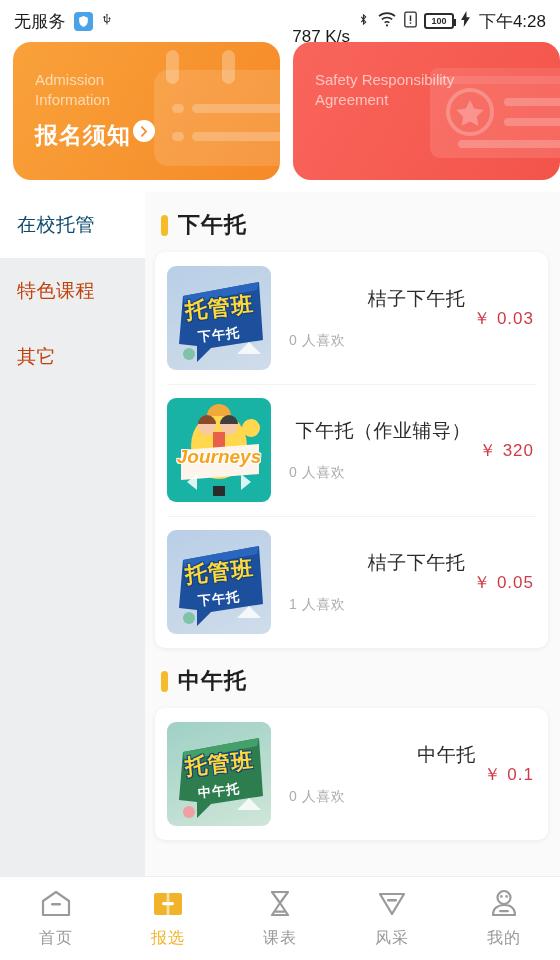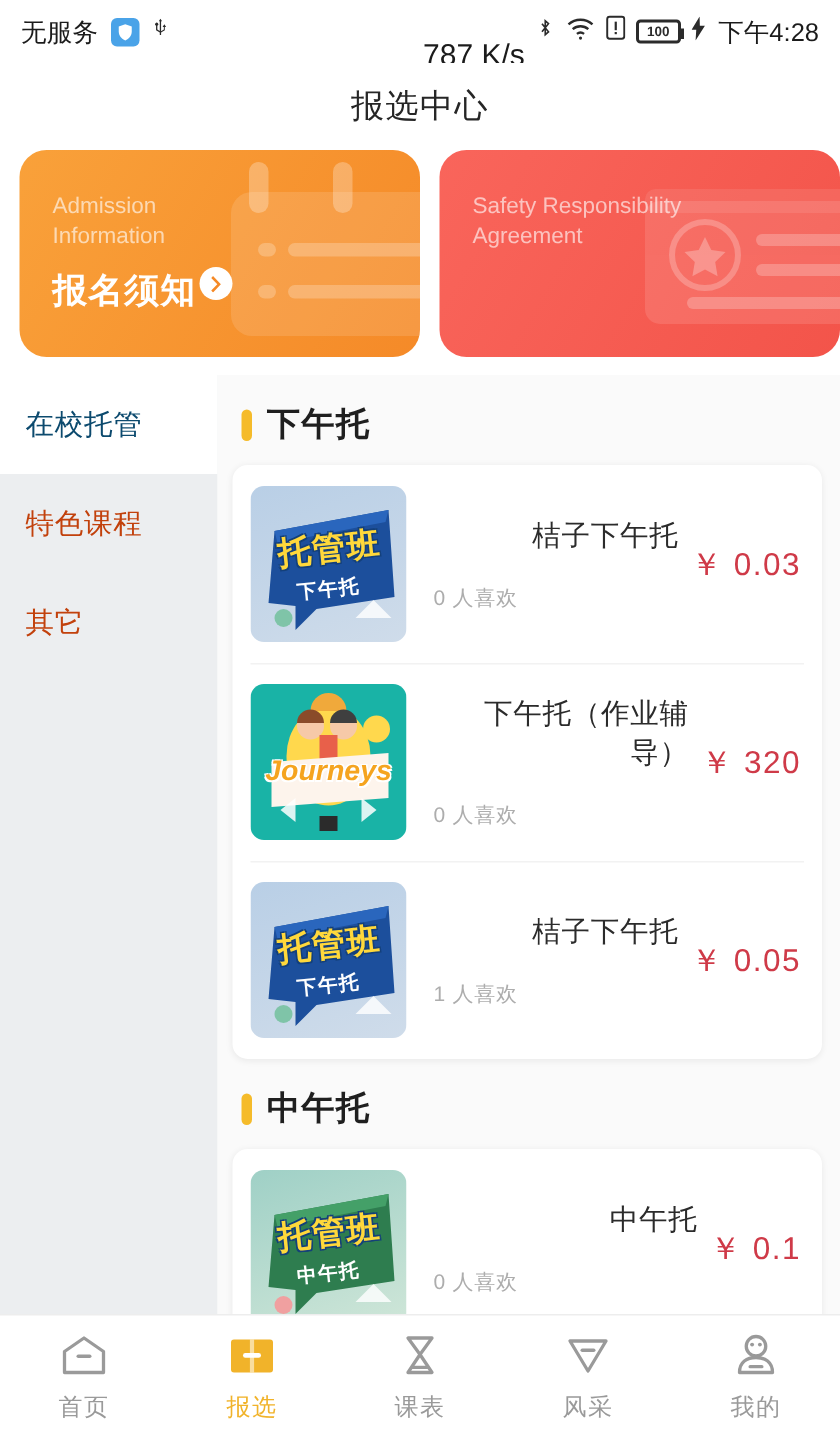--- a/index.html
+++ b/index.html
@@ -12,21 +12,21 @@
 
   
   .statusbar {
     height:42px; flex:0 0 42px; background:#ffffff;
     display:flex; align-items:center; justify-content:space-between;
     padding:0 14px; color:#1b1b1b;
   }
   .sb-left { display:flex; align-items:center; gap:8px; }
   .sb-right { display:flex; align-items:center; gap:7px; }
   .sb-text { font-size:17px; letter-spacing:.2px; }
-  .sb-speed { font-size:20px;margin-top:32px; }
+  .sb-speed { font-size:17px;margin-top:32px; }
   .sb-time { font-size:17px; margin-left:2px; }
   .shield-ico {
     width:19px; height:19px; border-radius:4px; background:#4aa3e8;
     display:inline-flex; align-items:center; justify-content:center;
   }
   .shield-ico svg { display:block; }
   .batt {
     width:30px; height:16px; border:2px solid #2b2b2b; border-radius:3px;
     display:inline-flex; align-items:center; justify-content:center;
     font-size:9px; font-weight:bold; position:relative; color:#2b2b2b;
@@ -71,21 +71,21 @@
 
   .card { background:#ffffff; border-radius:10px; box-shadow:0 1px 5px rgba(0,0,0,.07); overflow:hidden; }
   .row { display:flex; align-items:center; padding:14px 14px 14px 12px; position:relative; }
   .row + .row:before {
     content:""; position:absolute; left:12px; right:12px; top:0; height:1px; background:#f2f2f2;
   }
   .thumb { width:104px; height:104px; border-radius:9px; flex:0 0 104px; position:relative; overflow:hidden; }
   .row-mid { flex:1 1 auto; padding:0 8px 0 18px; }
   .row-title { font-size:19px; color:#2b2b2b; letter-spacing:.5px;text-align:right; }
   .row-sub { font-size:14px; color:#adadad; margin-top:20px; letter-spacing:.5px; }
-  .row-price { font-size:21px; color:#cf3a48; white-space:nowrap; letter-spacing:1px; }
+  .row-price { font-size:17px; color:#cf3a48; white-space:nowrap; letter-spacing:1px; }
 
   
   .tb-bg { position:absolute; inset:0; }
   .tb-bg.blue { background:linear-gradient(160deg,#b9cfe6 0%,#cfdcea 100%); }
   .tb-bg.green { background:linear-gradient(160deg,#9fd0c6 0%,#cfe6d8 100%); }
   .tb-bg.teal { background:#19b3a6; }
   .tb-art { position:absolute; inset:0; }
   .tb-label { position:absolute; inset:0; display:flex; flex-direction:column; align-items:center; justify-content:center; }
   .tb-l1 { font-size:22px; font-weight:bold; color:#ffd83b; letter-spacing:1px;
            text-shadow:-1px 1px 0 #14407a, 1px 1px 0 #14407a, 1px -1px 0 #14407a, -1px -1px 0 #14407a;
@@ -152,23 +152,20 @@
       </span>
       <span>
         <svg width="9" height="16" viewBox="0 0 10 18">
             <path fill="#2b2b2b" d="M6 0L0 10h3.5L3 18 10 7H6.2z"></path>
           </svg>
       </span>
       <span class="sb-time">下午4:28</span>
     </div>
   </div>
 
-  <div class="titlebar">
-    <div class="t">报选中心</div>
-  </div>
 
   <div class="banners">
 
     <div class="banner orange">
       <svg class="deco" viewBox="0 0 150 138">
         <rect x="18" y="28" width="140" height="96" rx="14" fill="#ffffff" opacity="0.14"></rect>
         <rect x="30" y="8" width="13" height="34" rx="6.5" fill="#ffffff" opacity="0.30"></rect>
         <rect x="86" y="8" width="13" height="34" rx="6.5" fill="#ffffff" opacity="0.30"></rect>
         <rect x="36" y="62" width="12" height="9" rx="4.5" fill="#ffffff" opacity="0.26"></rect>
         <rect x="56" y="62" width="96" height="9" rx="4.5" fill="#ffffff" opacity="0.26"></rect>

